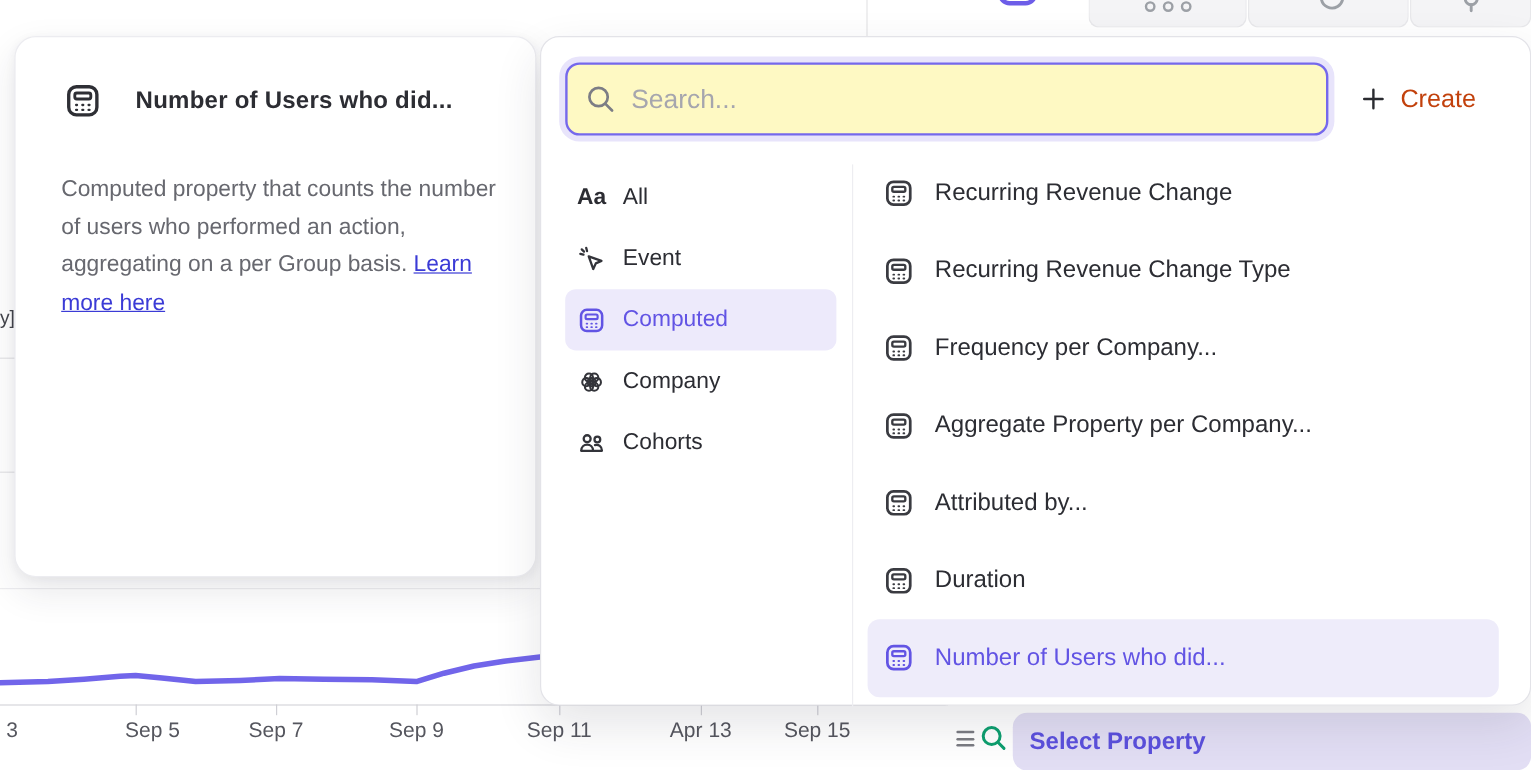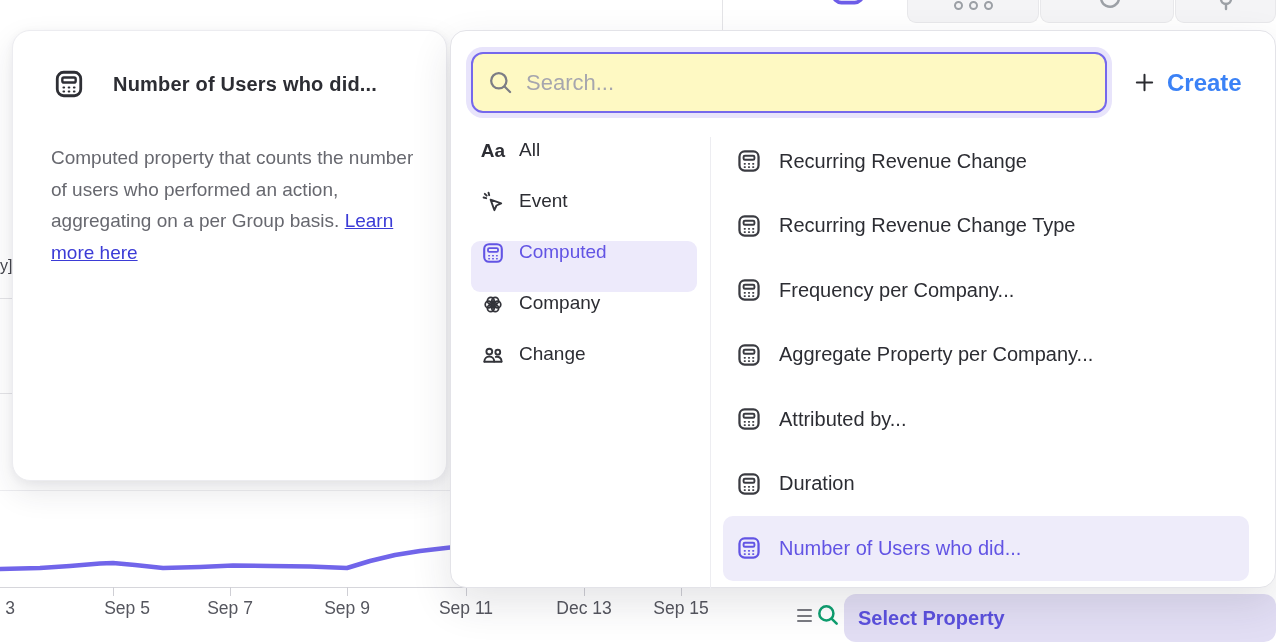--- a/index.html
+++ b/index.html
@@ -53,24 +53,24 @@
   .dropdown-panel { left:450px; top:30px; width:826px; height:558px; background:#fff; border:1px solid #e3e3e8;
     border-radius:16px; box-shadow:0 16px 40px rgba(40,40,60,.12); }
   .search-box { left:20px; top:21px; width:636px; height:61px; border:2px solid #7568ec; border-radius:12px;
     box-shadow:0 0 0 5px #e8e4fb; background:#fef9c3; display:flex; align-items:center; }
   .search-box svg { margin-left:14px; flex:none; }
   .search-input { flex:1; border:none; outline:none; font-size:22px; color:#2e2f35; padding:0 12px 0 12px;
     font-family:"Liberation Sans", sans-serif; background:transparent; }
   .search-input::placeholder { color:#a6a6ae; }
   .create-btn { left:682px; top:21px; height:61px; display:flex; align-items:center; gap:11px;
     background:none; border:none; cursor:pointer; font-family:"Liberation Sans", sans-serif; }
-  .create-btn span { font-size:24px; font-weight:700; color:#3b82f6; }
+  .create-btn span { font-size:21px; font-weight:400; color:#c2410c; }
 
   .cat-col { left:20px; top:108px; width:226px; }
-  .cat-row { display:flex; align-items:flex-start; height:51px; padding-left:10px; gap:14px; border-radius:9px; cursor:pointer; }
+  .cat-row { display:flex; align-items:center; height:51px; padding-left:10px; gap:14px; border-radius:9px; cursor:pointer; }
   .cat-row .ic { width:24px; height:24px; display:flex; align-items:center; justify-content:center; color:#33343a; }
   .cat-row span.lb { font-size:19px; color:#2c2d33; }
   .cat-row.selected { background:#edeafb; }
   .cat-row.selected .ic { color:#6254e4; }
   .cat-row.selected span.lb { color:#6254e4; font-weight:400; }
   .aa-glyph { font-size:19px; font-weight:600; color:#2c2d33; }
 
   .col-divider { left:259px; top:106px; width:1px; height:452px; background:#ededf1; }
 
   .prop-col { left:272px; top:98px; width:526px; }
@@ -135,21 +135,21 @@
   <div class="abs axis-tick" style="left: 230px;"></div>
   <div class="abs axis-tick" style="left: 347px;"></div>
   <div class="abs axis-tick" style="left: 466px;"></div>
   <div class="abs axis-tick" style="left: 584px;"></div>
   <div class="abs axis-tick" style="left: 681px;"></div>
   <span class="abs axis-label" style="left: -8px;">Sep 3</span>
   <span class="abs axis-label" style="left: 127px;">Sep 5</span>
   <span class="abs axis-label" style="left: 230px;">Sep 7</span>
   <span class="abs axis-label" style="left: 347px;">Sep 9</span>
   <span class="abs axis-label" style="left: 466px;">Sep 11</span>
-  <span class="abs axis-label" style="left: 584px;">Dec 13</span>
+  <span class="abs axis-label" style="left: 584px;">Apr 13</span>
   <span class="abs axis-label" style="left: 681px;">Sep 15</span>
 
   <div class="abs builder-row">
     <div class="abs hamburger">
         <i></i>
         <i></i>
         <i></i>
       </div>
     <svg class="abs green-search" width="26" height="26" viewBox="0 0 24 24" fill="none" stroke="#0d9f6f" stroke-width="2.3" stroke-linecap="round">
       <circle cx="10.5" cy="10.5" r="6.5"></circle>
@@ -248,21 +248,21 @@
       <div class="cat-row">
         <span class="ic">
           <svg width="24" height="24" viewBox="0 0 24 24" fill="none" stroke="currentColor" stroke-width="1.9" stroke-linecap="round">
             <circle cx="8.3" cy="8.6" r="2.9"></circle>
             <path d="M3.4 18.5 c0-3.1 2.2-5 4.9-5 s4.9 1.9 4.9 5"></path>
             <circle cx="16.8" cy="9.2" r="2.4"></circle>
             <path d="M14.8 13.9 c3-0.8 5.8 1.2 5.8 4.6"></path>
             <path d="M3.4 18.7 h17"></path>
           </svg>
         </span>
-        <span class="lb">Change</span>
+        <span class="lb">Cohorts</span>
       </div>
     </div>
 
     <div class="abs col-divider"></div>
 
     <div class="abs prop-col">
       <div class="prop-row">
         <span class="ic">
           <svg width="26" height="26" viewBox="0 0 24 24">
               <use href="#calc-sym"></use>

